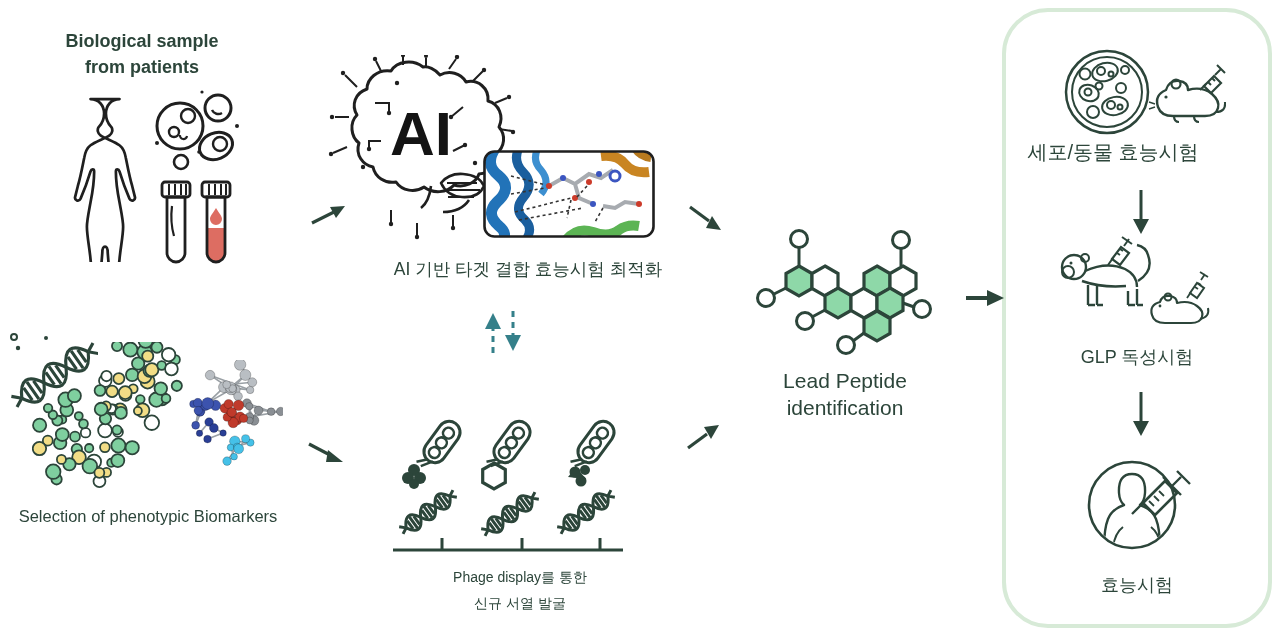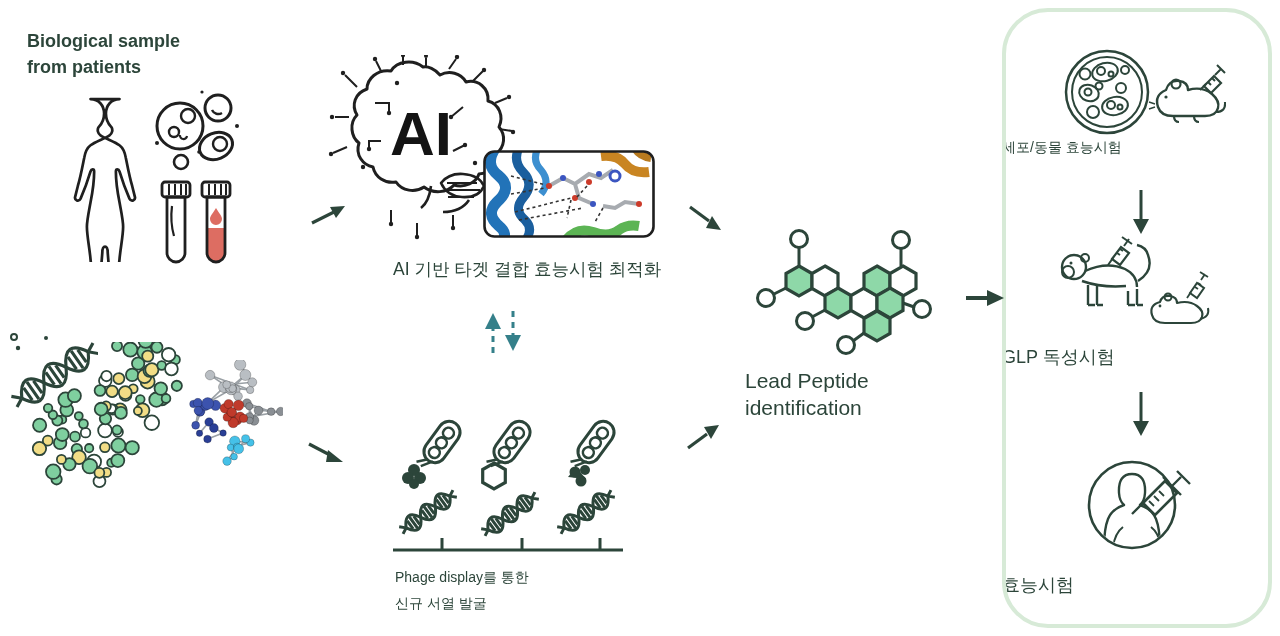--- a/index.html
+++ b/index.html
@@ -1,20 +1,20 @@
 <!DOCTYPE html>
 <html style="--dark: #2c453a; --ink: #1f1f1f; --light-green: #8ed8a8; --panel-border: #d7ead7; --teal: #35808a; --blood-red: #dd6d62;"><head>
 <meta charset="utf-8">
 <style>
   *{margin:0;padding:0;box-sizing:border-box}
   :root{--dark:#2c453a;--ink:#1f1f1f;--light-green:#8ed8a8;--panel-border:#d7ead7;--teal:#35808a;--blood-red:#dd6d62}
   html,body{width:1280px;height:636px;background:#fff;overflow:hidden}
   .canvas{position:relative;width:1280px;height:636px;font-family:"Liberation Sans","DejaVu Sans",sans-serif;color:var(--dark)}
   .abs{position:absolute}
-  .cap{position:absolute;text-align:left;color:var(--dark);font-weight:500}
+  .cap{position:absolute;text-align:center;color:var(--dark);font-weight:500}
   .sg{stroke:var(--dark);fill:none}
   .si{stroke:var(--ink);fill:none}
   .fgd{fill:var(--dark);stroke:none}
   .panel{position:absolute;left:1002px;top:8px;width:270px;height:620px;border:4px solid var(--panel-border);border-radius:46px;z-index:1}
   .overlay{position:absolute;left:0;top:0;z-index:5;pointer-events:none}
   .z2{z-index:2}
 </style>
 </head>
 <body>
 
@@ -271,20 +271,21 @@
         <circle cx="74.20475492766477" cy="84.27446739294525" r="4.054995794340501" fill="#45c1e8" stroke="rgba(0,0,0,.25)" stroke-width="1"></circle>
         <circle cx="52.42521510794143" cy="89.66657443750766" r="3.8143154807921107" fill="#45c1e8" stroke="rgba(0,0,0,.25)" stroke-width="1"></circle>
         <circle cx="56.21125385737856" cy="99.72982308013404" r="3.7002856730019142" fill="#45c1e8" stroke="rgba(0,0,0,.25)" stroke-width="1"></circle>
         <circle cx="48.45291233593275" cy="104.6367835795678" r="4.7013061431708305" fill="#45c1e8" stroke="rgba(0,0,0,.25)" stroke-width="1"></circle>
         <circle cx="59.520466133609446" cy="88.64434915058168" r="3.85234827215427" fill="#45c1e8" stroke="rgba(0,0,0,.25)" stroke-width="1"></circle>
         <circle cx="61.252323297820936" cy="91.11197066556208" r="5.41741009681365" fill="#45c1e8" stroke="rgba(0,0,0,.25)" stroke-width="1"></circle>
         <circle cx="68.84711996299238" cy="79.96483676396066" r="4.41149714701413" fill="#45c1e8" stroke="rgba(0,0,0,.25)" stroke-width="1"></circle>
       </g>
     </svg>
 
+  <div class="cap" style="left:3px;top:507px;width:290px;font-size:16.5px">Selection of phenotypic Biomarkers</div>
 
   <svg class="abs" style="left:323px;top:55px" width="200" height="190" viewBox="0 0 200 190">
     <path class="si" stroke-width="3" stroke-linejoin="round" d="M100,12 c-10,-8 -26,-6 -32,4 c-14,-2 -24,8 -24,18 c-12,4 -16,16 -10,26 c-8,8 -6,22 2,28 c-4,12 4,22 14,24 c2,10 12,17 23,15 c6,9 19,11 28,5 c9,7 23,6 30,-2 c11,3 22,-2 25,-11 c11,-1 18,-10 17,-20 c9,-7 10,-19 3,-27 c5,-11 0,-23 -11,-26 c1,-13 -10,-22 -22,-19 c-5,-9 -17,-12 -26,-7 c-5,-6 -12,-9 -17,-8 z"></path>
     <path class="si" stroke-width="2.6" stroke-linejoin="round" d="M118,128 q8,-10 22,-9 q16,1 21,12 q-5,12 -22,11 q-15,-1 -21,-14 z"></path>
     <path class="si" stroke-width="2" d="M124,128 h30 M121,135 h36 M125,142 h26"></path>
     <path class="si" stroke-width="2.6" d="M108,131 q-2,16 -10,22 M146,145 q-8,12 -26,12"></path>
     <path class="si" stroke-width="2" d="M52,48 h14 v10 M58,86 h-12 v8 M140,52 l-12,10 M130,96 l12,-6 M34,32 l-12,-12 M26,62 l-14,0 M24,92 l-14,6 M58,16 l-5,-10 M80,10 v-8 M103,12 v-9 M126,14 l7,-10 M150,26 l10,-10 M172,48 l12,-5 M176,74 l13,2 M68,155 v12 M94,168 v12 M130,160 v11"></path>
     <g fill="var(--ink)">
       <circle cx="66" cy="58" r="2.2"></circle>
         <circle cx="46" cy="94" r="2.2"></circle>
@@ -434,21 +435,21 @@
   <svg class="abs z2" style="left:1148px;top:60px" width="78" height="70" viewBox="0 0 78 70">
     <path d="M56,26 l10,-10 l7,7 l-10,10 z" fill="var(--light-green)" class="sg" stroke-width="2.2"></path>
     <path class="sg" stroke-width="2" d="M52,30 l6,-6 M60,22 l3,3 M64,18 l3,3 M67,15 l6,-6 M69,5 l8,8"></path>
     <path class="sg" stroke-width="2.4" fill="#fff" stroke-linejoin="round" d="M10,47 q-4,-12 8,-17 q3,-10 13,-9 q9,1 9,9 q14,-4 24,4 q8,7 6,14 q-2,8 -13,8 l-32,0 q-12,0 -15,-9 z"></path>
     <circle class="sg" stroke-width="2.2" cx="28" cy="24" r="4.5" fill="#fff"></circle>
     <circle fill="var(--dark)" cx="18" cy="37" r="1.6"></circle>
     <path class="sg" stroke-width="1.4" d="M7,44 l-6,-2 M7,47 l-6,2"></path>
     <path class="sg" stroke-width="2.2" d="M68,52 q10,0 9,-10 M26,56 q0,6 5,6 M46,56 q0,6 5,6"></path>
   </svg>
 
-  <div class="cap" style="left:1002px;top:139px;width:222px;font-size:14px">세포/동물 효능시험</div>
+  <div class="cap" style="left:1002px;top:139px;width:222px;font-size:20px">세포/동물 효능시험</div>
 
   <svg class="abs z2" style="left:1052px;top:235px" width="170" height="100" viewBox="0 0 170 100">
     <path d="M60,24 l9,-12 l8,6 l-9,12 z" fill="var(--light-green)" class="sg" stroke-width="2.2"></path>
     <path class="sg" stroke-width="2" d="M56,30 l5,-7 M65,18 l3,2 M68,14 l3,2 M72,11 l5,-7 M70,2 l10,7"></path>
     <circle class="sg" stroke-width="2.4" cx="22" cy="32" r="12" fill="#fff"></circle>
     <circle class="sg" stroke-width="2" cx="33" cy="23" r="4" fill="#fff"></circle>
     <circle class="sg" stroke-width="2" cx="16" cy="37" r="6" fill="#fff"></circle>
     <circle fill="var(--dark)" cx="19" cy="28" r="1.5"></circle>
     <path class="sg" stroke-width="2.4" d="M33,36 q22,-10 40,-2 q12,6 12,18 M30,46 q20,7 44,5"></path>
     <path class="sg" stroke-width="2.4" d="M36,50 v20 M36,70 h7 M45,50 v20 M45,70 h6 M76,56 v14 M76,70 h7 M85,54 v16 M85,70 h6"></path>

